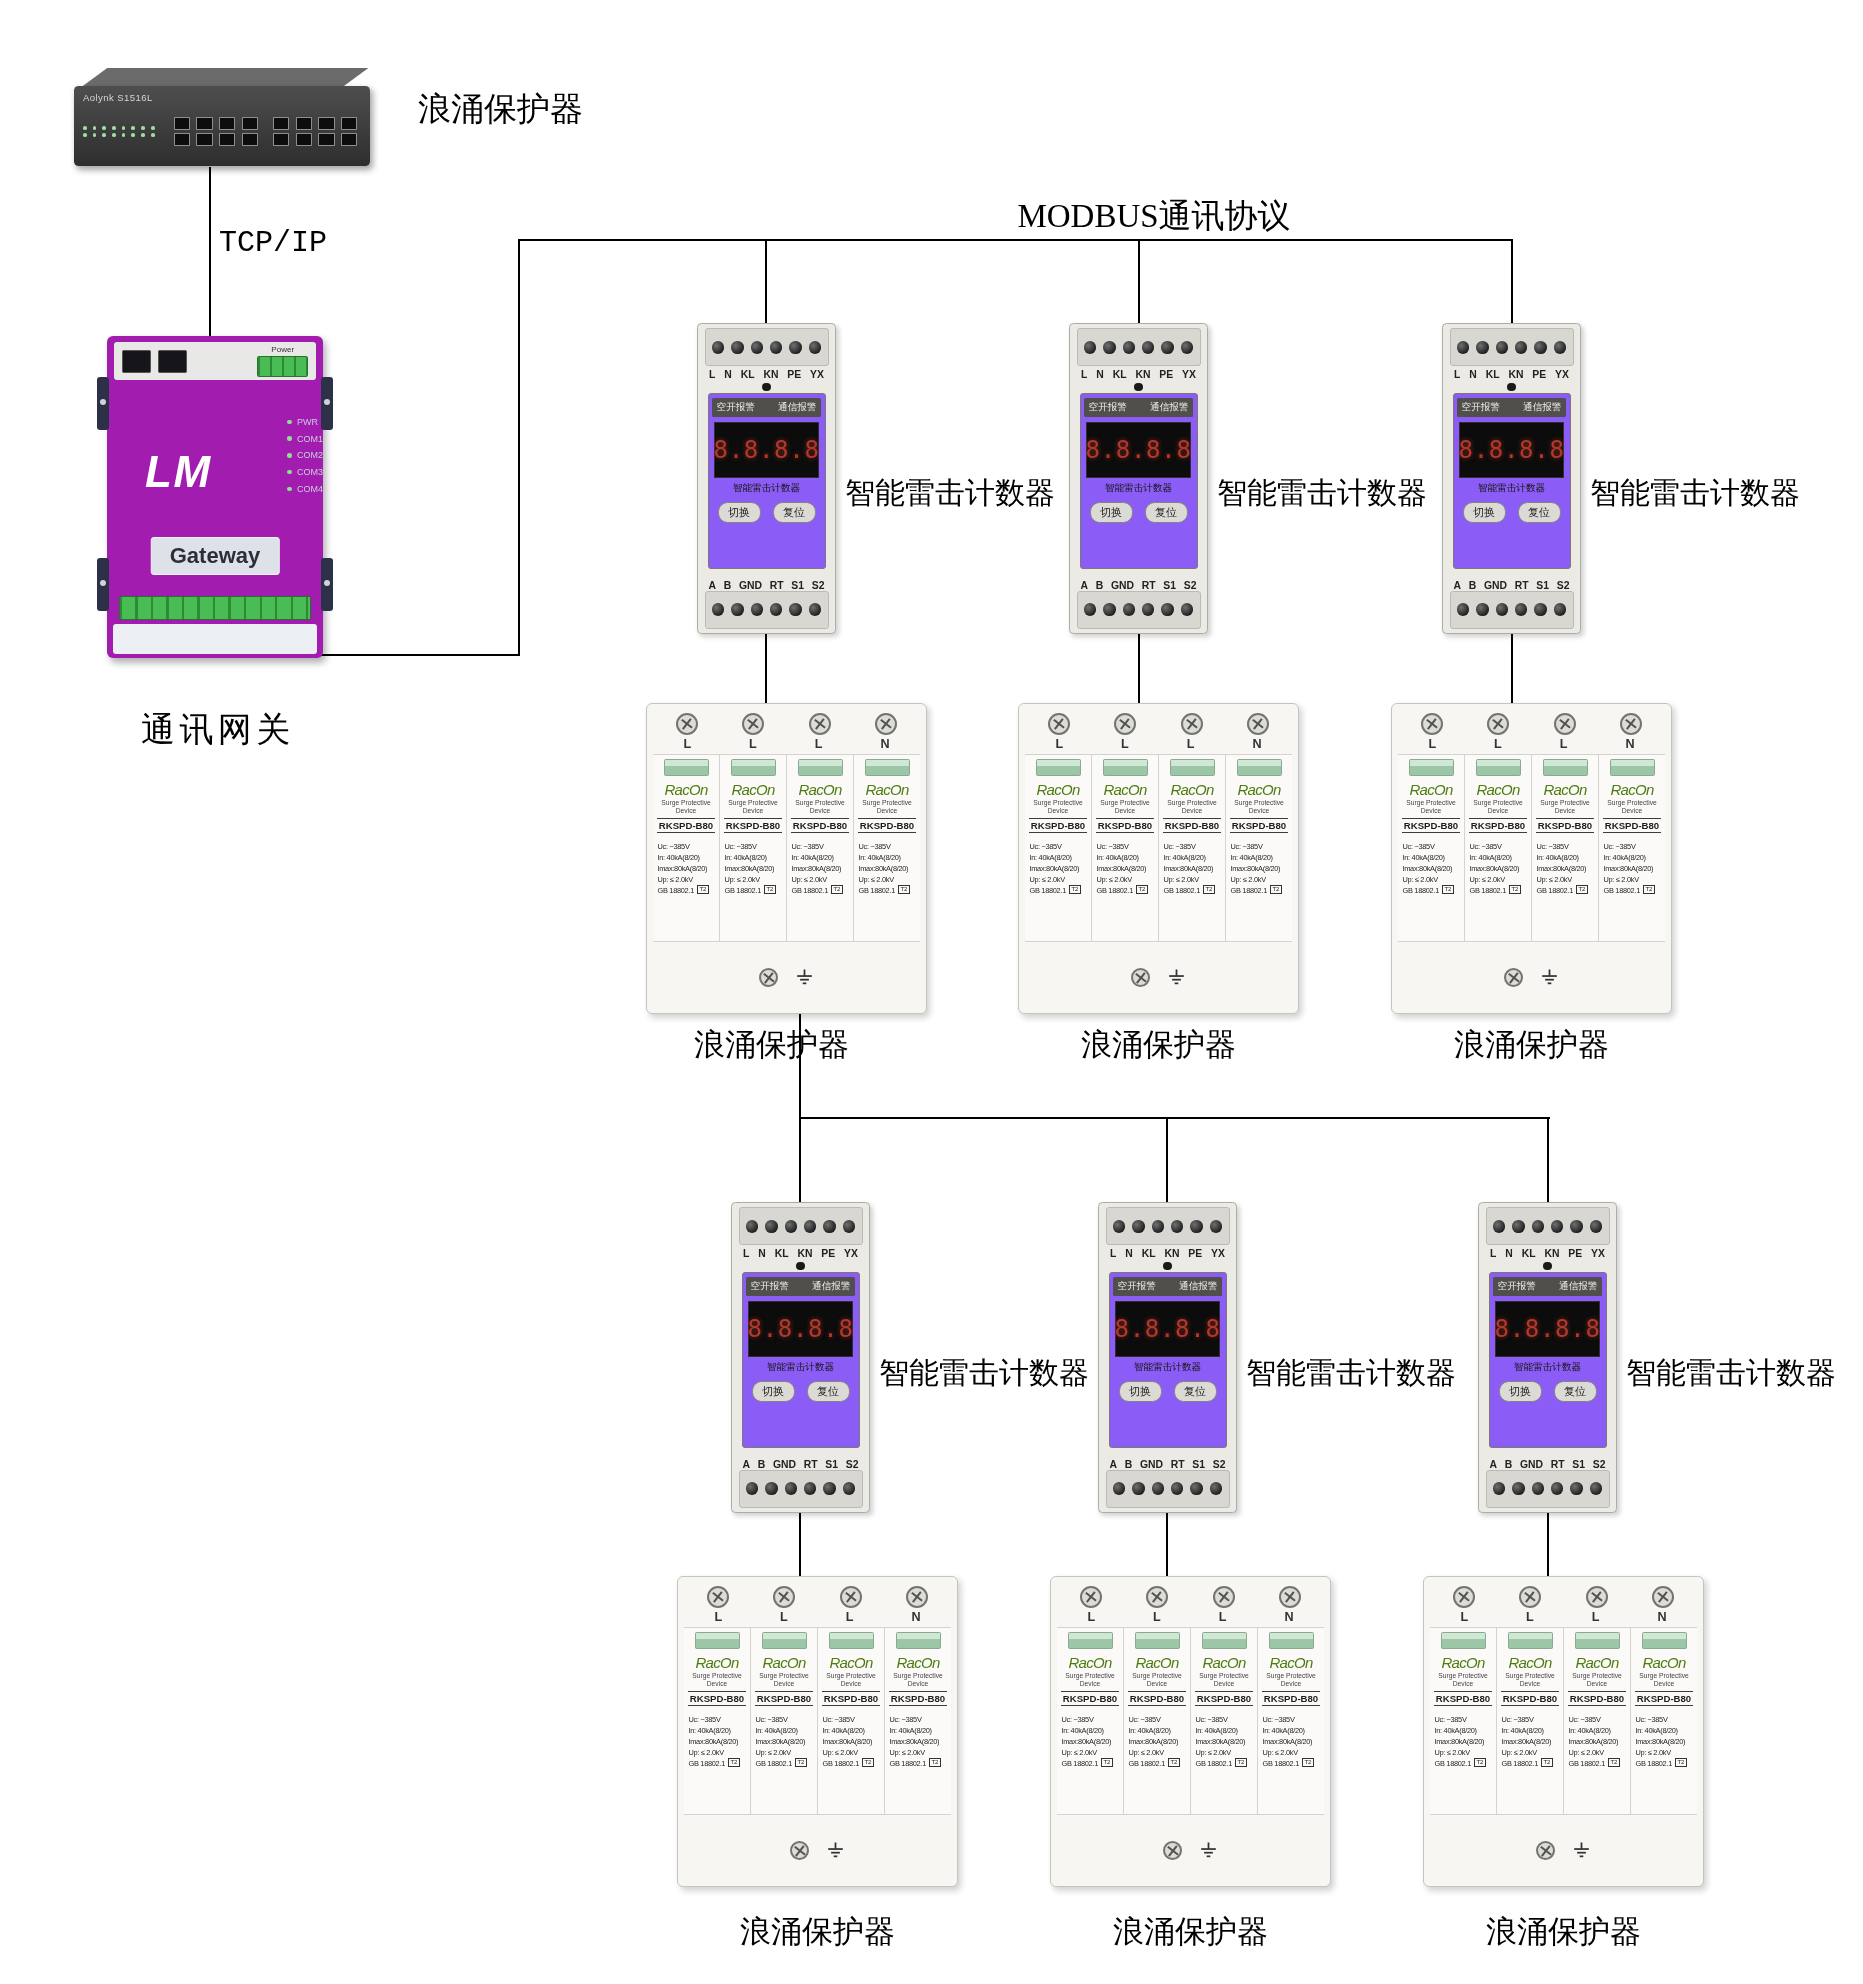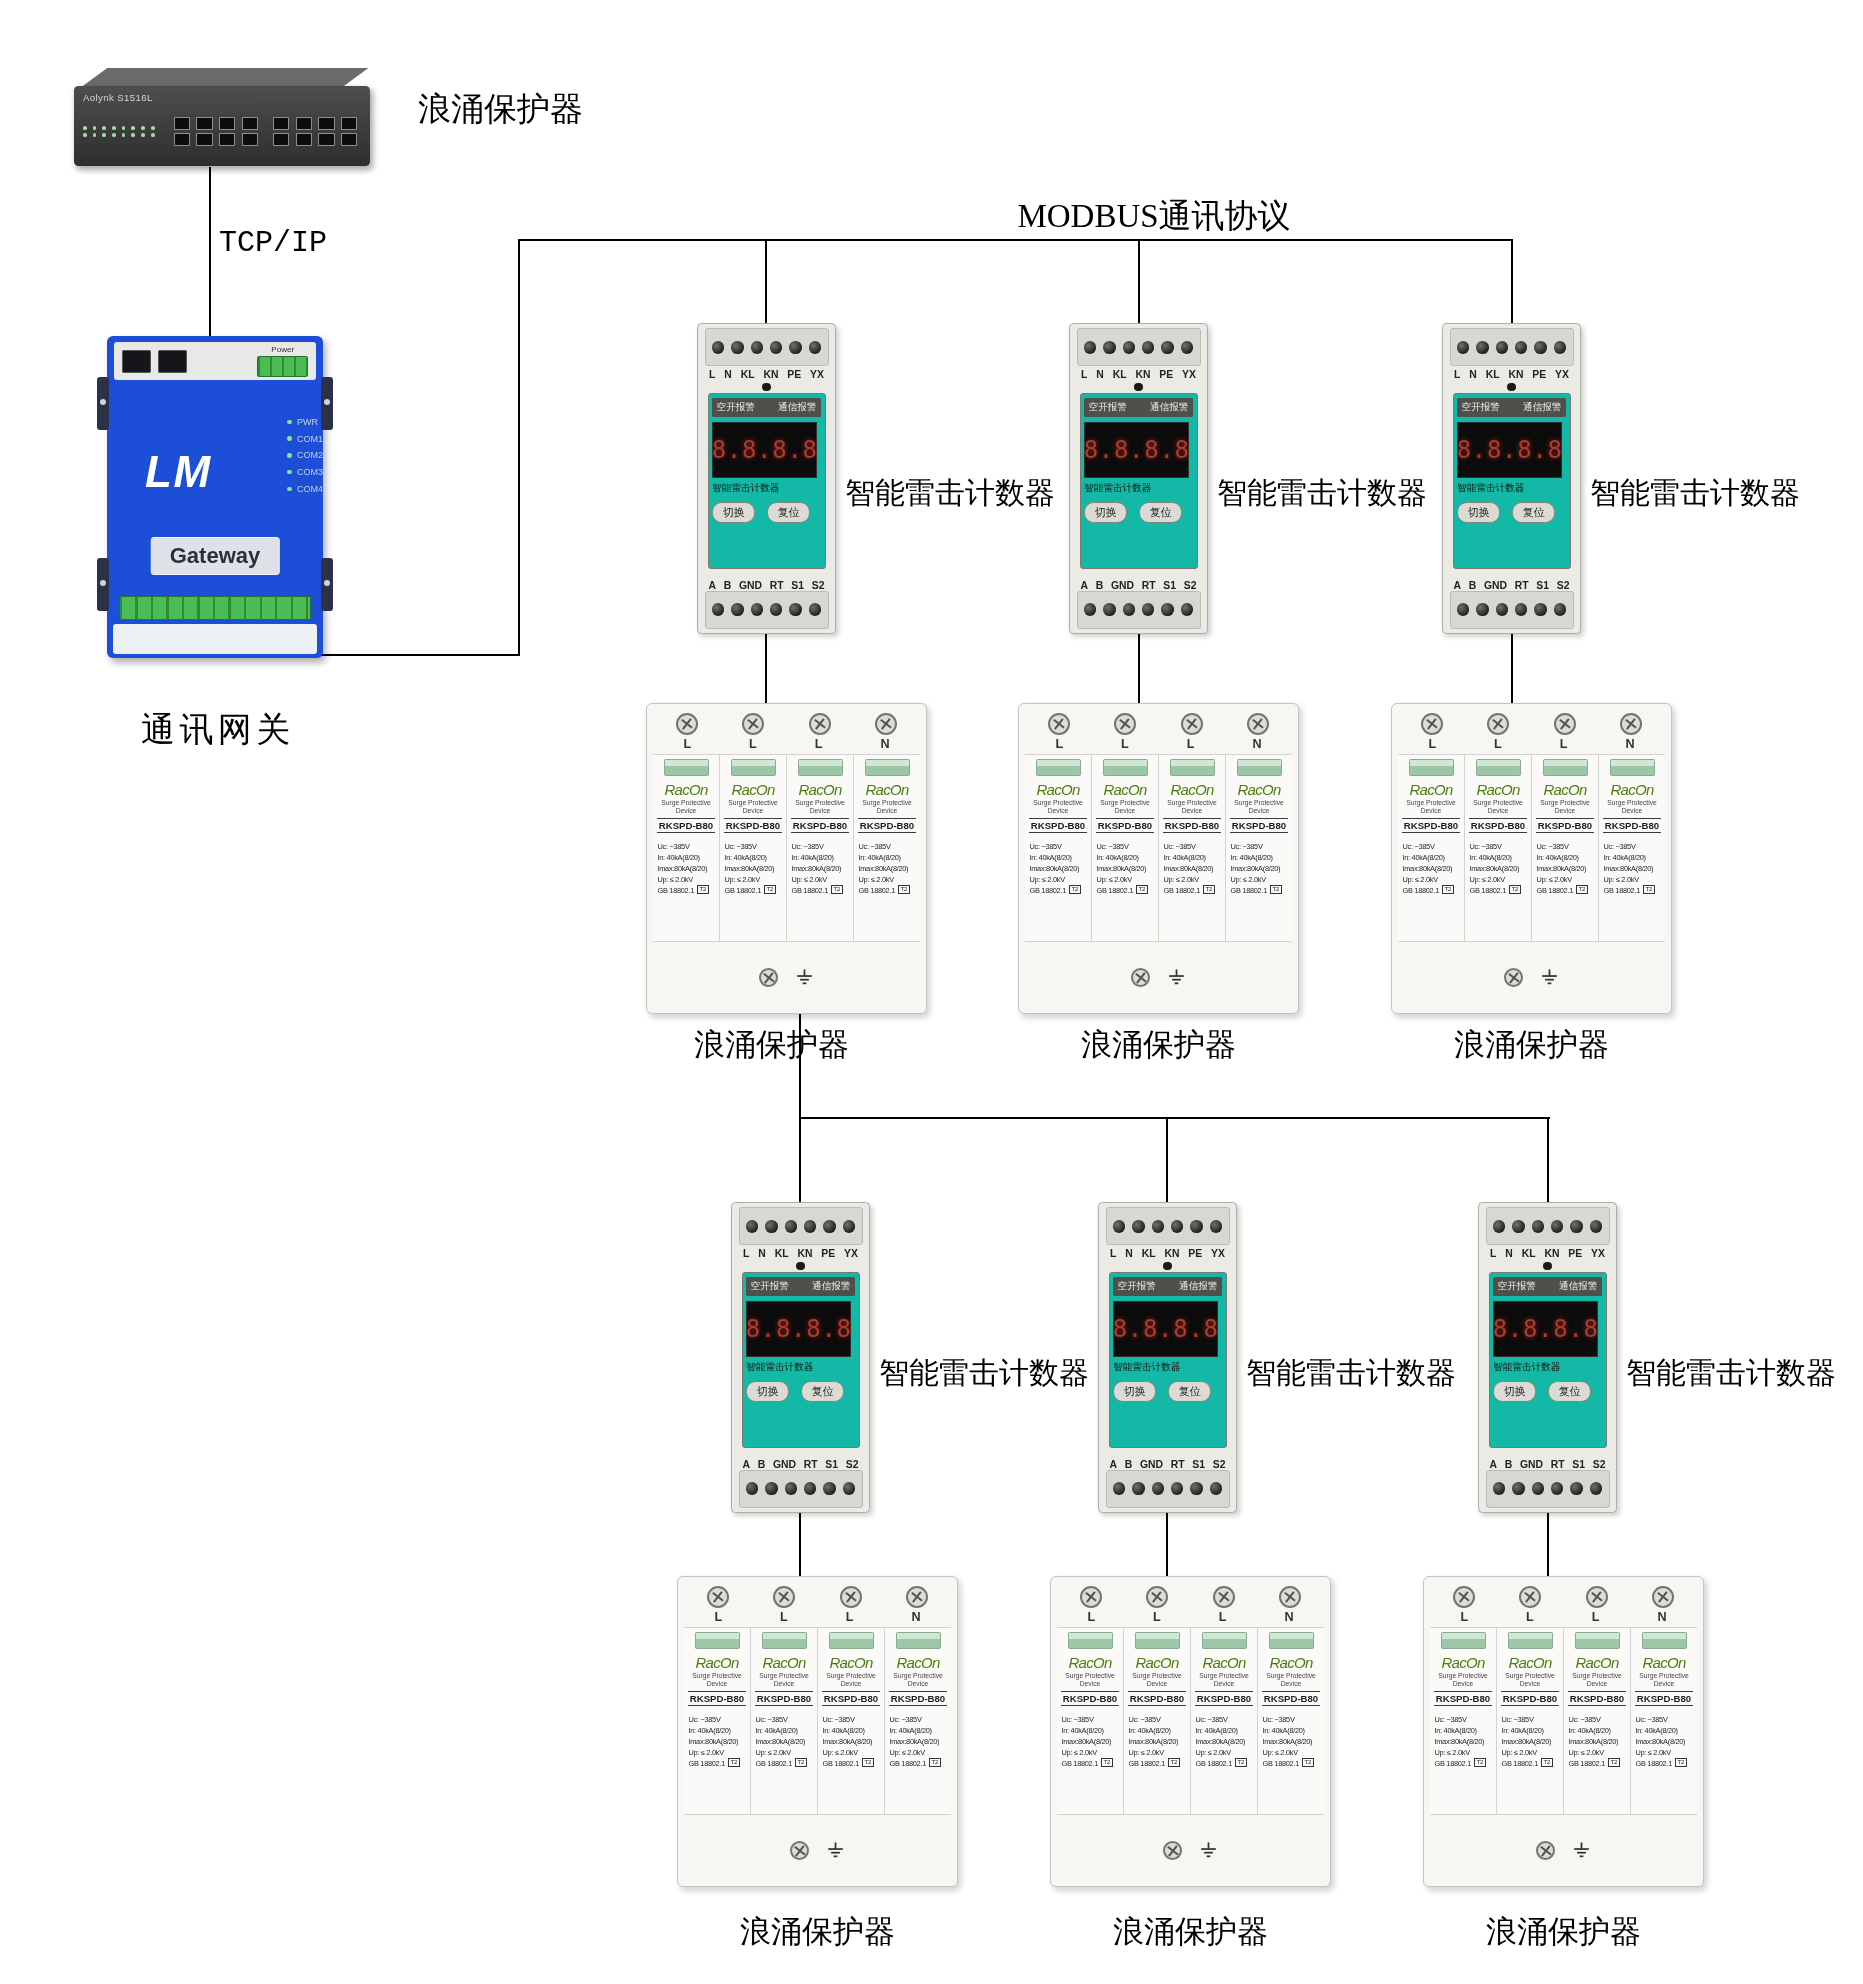--- a/index.html
+++ b/index.html
@@ -14,21 +14,21 @@
   .switch-top{position:absolute;left:7.4px;top:0;width:287px;height:19px;background:#6b6b6b;clip-path:polygon(9% 0,100% 0,91% 100%,0 100%)}
   .switch-body{position:absolute;left:0;top:18px;width:296px;height:80px;background:linear-gradient(#4e4e4e,#2e2e2e);border-radius:4.4px;box-shadow:2.2px 3.7px 6px rgba(0,0,0,.35);display:flex;flex-direction:column;padding:6px 9px;box-sizing:border-box}
   .switch-brand{font-size:9.6px;color:#d5d5d5;letter-spacing:0.4px}
   .switch-row{display:flex;align-items:center;flex:1}
   .switch-leds{display:grid;grid-template-columns:repeat(8,6.7px);grid-gap:3px;margin-right:16.3px}
   .led{width:3.7px;height:3.7px;border-radius:50%;background:#9fdc9f}
   .port-group{display:grid;grid-template-columns:repeat(4,19px);grid-gap:3.7px;margin-right:12px}
   .port{width:16.3px;height:12.6px;background:#0d0d0d;border:1.5px solid #8f8f8f;border-radius:0.7px;box-sizing:border-box}
 
   
-  .gateway{position:absolute;width:216px;height:322px;background:#1d4ed8;border-radius:6px;box-shadow:3px 4.4px 7.4px rgba(0,0,0,.3)}
+  .gateway{position:absolute;width:216px;height:322px;background:#a21caf;border-radius:6px;box-shadow:3px 4.4px 7.4px rgba(0,0,0,.3)}
   .gw-ear{position:absolute;width:12px;height:53px;background:#2c3147;border-radius:3px}
   .gw-ear::after{content:"";position:absolute;left:3px;top:22px;width:6px;height:6px;border-radius:50%;background:#cfd3dc}
   .gw-topstrip{position:absolute;left:7.4px;top:6px;right:7.4px;height:38px;background:#e8e8e6;border-radius:3px;display:flex;align-items:center;padding:0 7.4px;box-sizing:border-box}
   .gw-port{width:27px;height:21px;background:#16161a;border:1.5px solid #555;border-radius:1.5px;margin-right:7.4px}
   .gw-power{margin-left:auto;text-align:center}
   .gw-power-label{font-size:8.1px;color:#333;margin-bottom:1.5px}
   .gw-power-block{width:49px;height:19px;background:repeating-linear-gradient(90deg,#2e8a37 0 2.2px,#49bd53 2.2px 12px);border:1.5px solid #267030;border-radius:1.5px}
   .gw-logo{position:absolute;left:38px;top:111px;font-size:44px;font-weight:bold;font-style:italic;color:#fff;letter-spacing:1.5px;font-family:"Liberation Sans",sans-serif}
   .gw-leds{position:absolute;right:0;top:81px;display:flex;flex-direction:column;gap:6.7px;font-size:9px;color:#c7cedd;text-align:left}
   .gw-leds span{display:flex;align-items:center}
@@ -37,21 +37,21 @@
   .gw-terms{position:absolute;left:12px;right:12px;bottom:38px;height:22px;background:repeating-linear-gradient(90deg,#2e8a37 0 2.2px,#49bd53 2.2px 15.5px);border:1.5px solid #267030;border-radius:1.5px}
   .gw-base{position:absolute;left:6px;right:6px;bottom:4.4px;height:30px;background:#eceff3;border-radius:3px}
 
   
   .counter{width:139px;height:311px;background:#eceae5;border:1.5px solid #aeaca7;border-radius:4.4px;box-sizing:border-box;display:flex;flex-direction:column;align-items:center;box-shadow:2.2px 3px 5.2px rgba(0,0,0,.18)}
   .term-block{width:124px;height:38px;margin-top:4.4px;background:#d9d7d2;border:0.7px solid #bcbab5;border-radius:3px;display:flex;align-items:center;justify-content:space-around;padding:0 3px;box-sizing:border-box}
   .term-block.bottom{margin-top:0;margin-bottom:4.4px}
   .screw{width:12.6px;height:12.6px;border-radius:50%;background:radial-gradient(circle at 35% 35%,#707070,#1f1f1f 72%)}
   .term-labels{width:124px;display:flex;justify-content:space-around;font-size:10.4px;font-weight:bold;color:#222;margin-top:2.2px}
   .din-dot{width:8.1px;height:8.1px;border-radius:50%;background:#1a1a1a;margin:3px 0 2.2px 0}
-  .cpanel{width:118px;height:176px;background:#14b8a6;border:0.7px solid #7b7974;border-radius:3px;display:flex;flex-direction:column;padding:3.7px;box-sizing:border-box}
+  .cpanel{width:118px;height:176px;background:#8b5cf6;border:0.7px solid #7b7974;border-radius:3px;display:flex;flex-direction:column;align-items:center;padding:3.7px;box-sizing:border-box}
   .alarm-row{width:100%;background:#514f4b;color:#efefec;font-size:9.6px;display:flex;justify-content:space-between;padding:3px 4.4px;box-sizing:border-box;border-radius:1.5px}
   .cdisplay{margin-top:5.2px;width:105px;height:56px;background:#0c0c0c;border:1.5px solid #2f2f2f;box-sizing:border-box;display:flex;align-items:center;justify-content:center}
   .cdigits{font-family:"DejaVu Sans Mono","Liberation Mono",monospace;font-size:24px;color:#b4372c;text-shadow:0 0 5.2px rgba(225,70,45,.55);letter-spacing:0.7px}
   .ctitle{margin-top:4.4px;font-size:9.6px;color:#15150f;white-space:nowrap}
   .cbtns{display:flex;gap:12px;margin-top:6.7px}
   .cbtn{width:41px;height:19px;border-radius:9.6px;background:#dcdad5;border:0.7px solid #85837e;font-size:11px;color:#222;display:flex;align-items:center;justify-content:center}
   .cspacer{flex:1}
 
   
   .spd{width:281px;height:311px;background:#f7f6f3;border:1.5px solid #c6c4bf;border-radius:6px;box-sizing:border-box;display:flex;flex-direction:column;box-shadow:3px 3.7px 6px rgba(0,0,0,.18)}

